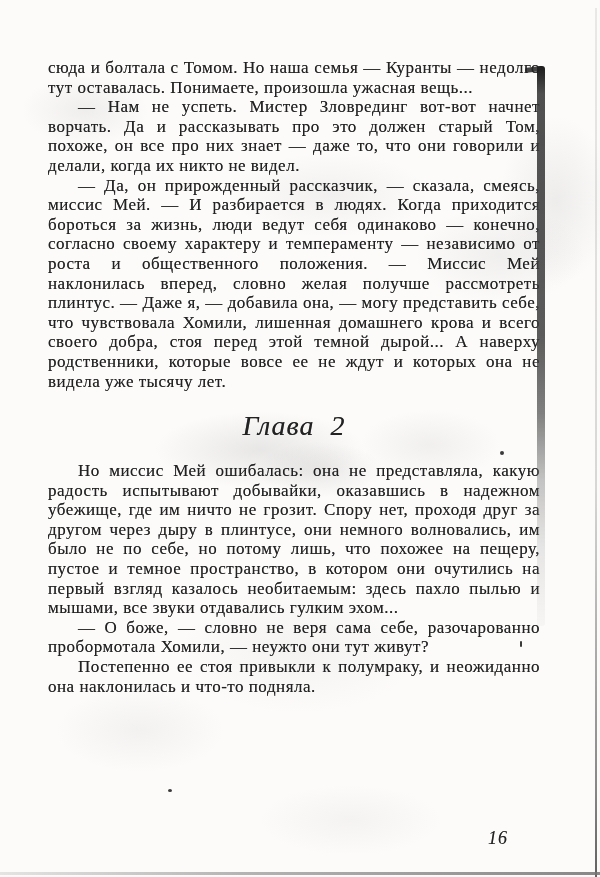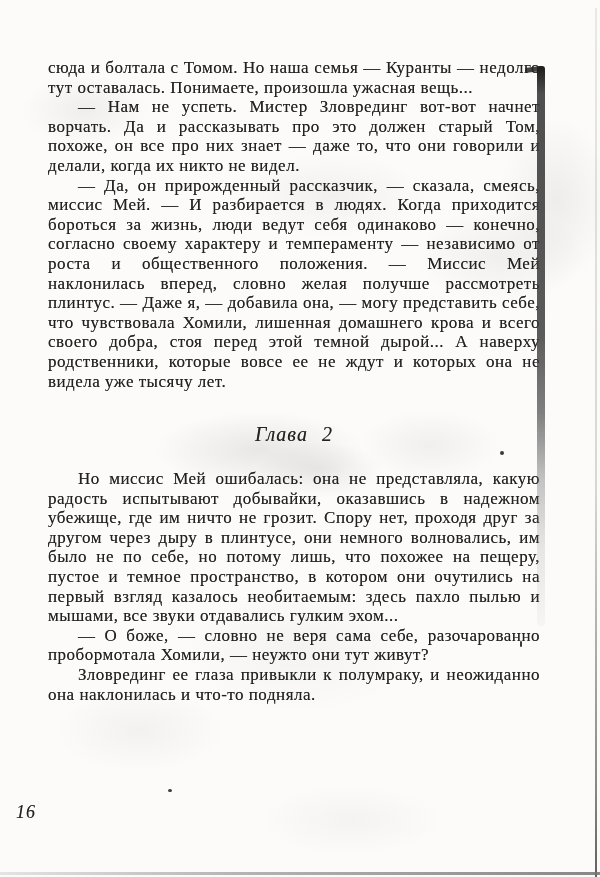--- a/index.html
+++ b/index.html
@@ -40,38 +40,38 @@
     text-shadow: 0 0 0.5px rgba(20,20,20,0.55);
   }
   .para {
     margin: 0;
     padding: 0;
   }
   .para.indent {
     text-indent: 30px;
   }
   .chapter {
-    margin: 28px 0 20px 0;
+    margin: 20px 0 20px 0;
     padding: 0;
     font-style: italic;
     font-weight: normal;
-    font-size: 20px;
+    font-size: 28px;
     line-height: 30px;
     text-align: center;
     text-indent: 0;
     letter-spacing: 1px;
     word-spacing: 8px;
     text-shadow: 0 0 0.5px rgba(20,20,20,0.5);
   }
   .page-number {
     position: absolute;
     left: 16px;
-    top: 802px;
+    top: 828px;
     width: 492px;
-    text-align: left;
+    text-align: right;
     font-style: italic;
     font-size: 18px;
     letter-spacing: 1px;
     text-shadow: 0 0 0.5px rgba(20,20,20,0.5);
   }
   
   .binding-shadow {
     position: absolute;
     left: 537px;
     top: 66px;
@@ -135,21 +135,21 @@
 <body>
 
 <div class="scan-page">
   <div class="text-column">
       <p class="para">сюда и болтала с Томом. Но наша семья — Куранты — недолго тут оставалась. Понимаете, произошла ужасная вещь...</p>
       <p class="para indent">— Нам не успеть. Мистер Зловрединг вот-вот начнет ворчать. Да и рассказывать про это должен старый Том, похоже, он все про них знает — даже то, что они говорили и делали, когда их никто не видел.</p>
       <p class="para indent">— Да, он прирожденный рассказчик, — сказала, смеясь, миссис Мей. — И разбирается в людях. Когда приходится бороться за жизнь, люди ведут себя одинаково — конечно, согласно своему характеру и темпераменту — независимо от роста и общественного положения. — Миссис Мей наклонилась вперед, словно желая получше рассмотреть плинтус. — Даже я, — добавила она, — могу представить себе, что чувствовала Хомили, лишенная домашнего крова и всего своего добра, стоя перед этой темной дырой... А наверху родственники, которые вовсе ее не ждут и которых она не видела уже тысячу лет.</p>
       <h2 class="chapter">Глава 2</h2>
       <p class="para indent">Но миссис Мей ошибалась: она не представляла, какую радость испытывают добывайки, оказавшись в надежном убежище, где им ничто не грозит. Спору нет, проходя друг за другом через дыру в плинтусе, они немного волновались, им было не по себе, но потому лишь, что похожее на пещеру, пустое и темное пространство, в котором они очутились на первый взгляд казалось необитаемым: здесь пахло пылью и мышами, все звуки отдавались гулким эхом...</p>
       <p class="para indent">— О боже, — словно не веря сама себе, разочарованно пробормотала Хомили, — неужто они тут живут?</p>
-      <p class="para indent">Зловрединг ее глаза привыкли к полумраку, и неожиданно она наклонилась и что-то подняла.</p>
+      <p class="para indent">Постепенно ее стоя привыкли к полумраку, и неожиданно она наклонилась и что-то подняла.</p>
     </div>
   <div class="page-number">16</div>
   <div class="binding-shadow"></div>
   <div class="edge-line-right"></div>
   <div class="edge-line-bottom"></div>
   <div class="speck speck-1"></div>
   <div class="speck speck-2"></div>
   <div class="speck speck-3"></div>
 </div>
 

